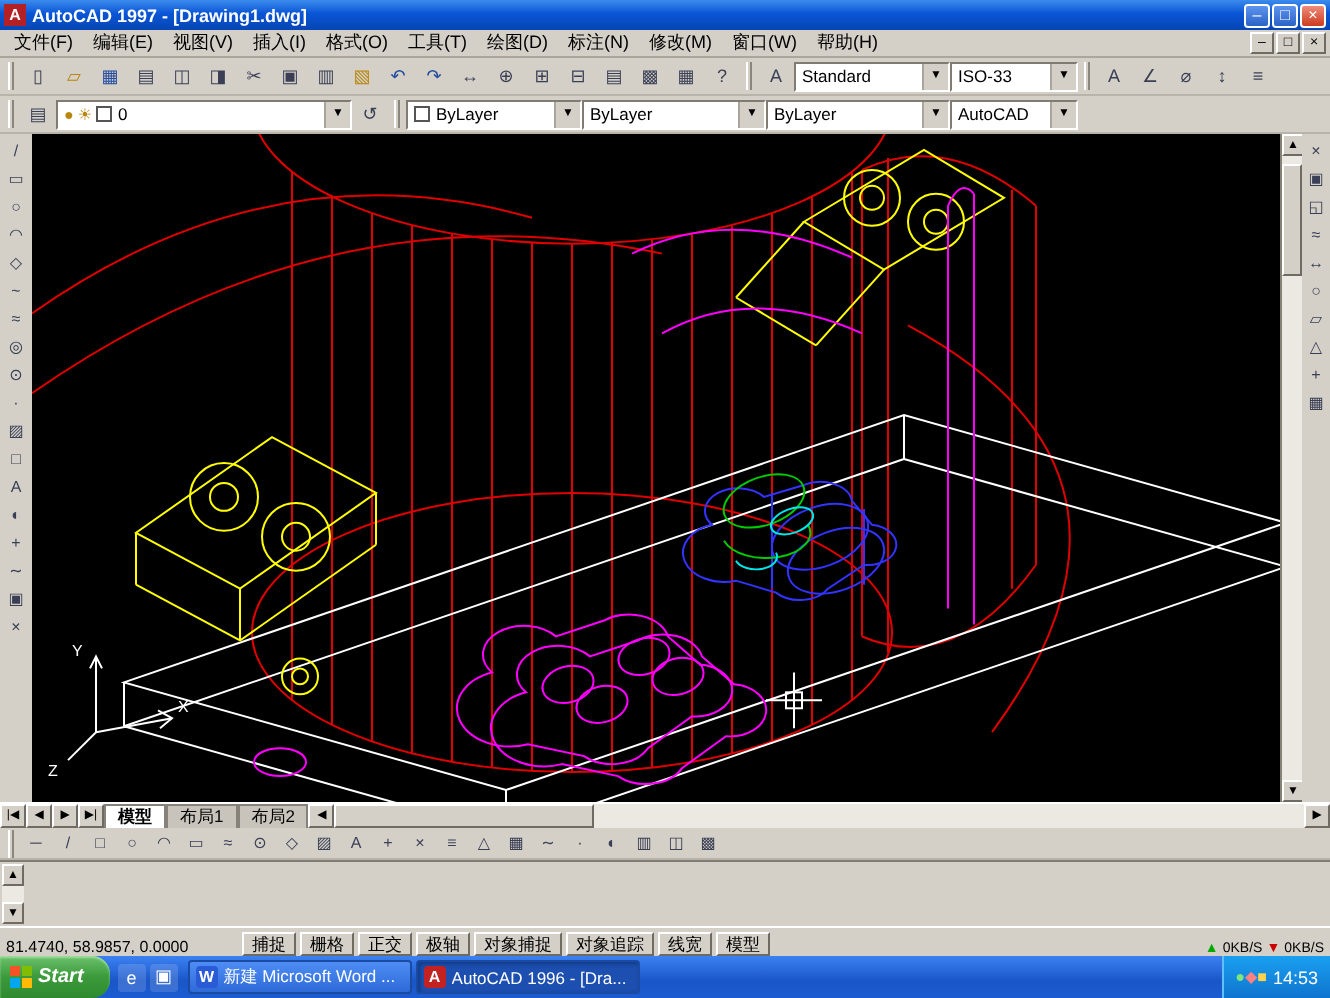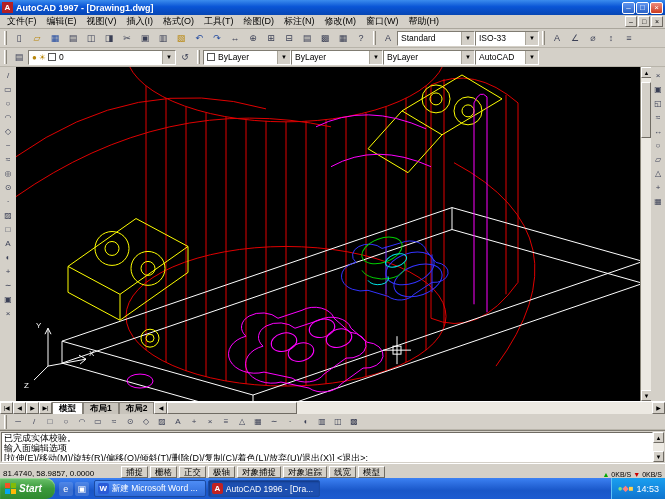--- a/index.html
+++ b/index.html
@@ -55,21 +55,21 @@
   .vtrack{flex:1;background:#ece9e2;position:relative;}
   .vthumb{position:absolute;top:4px;left:0;width:100%;height:56px;background:#d4d0c8;border:1px solid;
     border-color:#fff #6f6b63 #6f6b63 #fff;}
 
   
   .tabsrow{height:13px;flex:none;display:flex;align-items:stretch;background:#d4d0c8;border-top:1px solid #fff;}
   .tabnav{display:flex;}
   .navbtn{width:13px;font-size:6px;line-height:6px;background:#d4d0c8;border:1px solid;
     border-color:#fff #6f6b63 #6f6b63 #fff;padding:0;flex:none;}
   .tabs{display:flex;align-items:stretch;}
-  .tab{font-size:8.5px;padding:0 6px;background:#c8c4bc;border:1px solid #86827a;border-bottom:none;white-space:nowrap;font-weight:bold;}
+  .tab{font-size:8.5px;padding:0 6px;background:#c8c4bc;border:1px solid #86827a;border-bottom:none;white-space:nowrap;}
   .tab.active{background:#fff;font-weight:bold;}
   .hscroll{flex:1;display:flex;min-width:0;}
   .htrack{flex:1;position:relative;background:#ece9e2;}
   .hthumb{position:absolute;left:0;top:0;height:100%;width:130px;background:#d4d0c8;border:1px solid;
     border-color:#fff #6f6b63 #6f6b63 #fff;}
 
   
   .bottombar{height:16px;}
   .bottombar .tb-btn{width:16px;height:14px;font-size:8px;}
 
@@ -443,26 +443,20 @@
         <button class="tb-btn">∼</button>
         <button class="tb-btn">·</button>
         <button class="tb-btn">◐</button>
         <button class="tb-btn">▥</button>
         <button class="tb-btn">◫</button>
         <button class="tb-btn">▩</button>
       </span>
   </div>
 
   <div class="cmdarea">
-    <div class="cmdtext">
-
-    <div class="cmd-line">已完成实体校验。</div>
-        <div class="cmd-line">输入面编辑选项</div>
-        <div class="cmd-line">[拉伸(E)/移动(M)/旋转(R)/偏移(O)/倾斜(T)/删除(D)/复制(C)/着色(L)/放弃(U)/退出(X)] &lt;退出&gt;:</div>
-      </div>
     <div class="cmdscroll">
       <button class="scrollbtn">▲</button>
       <span class="vtrack"></span>
       <button class="scrollbtn">▼</button>
     </div>
   </div>
 
   <div class="statusbar">
     <span class="coords">81.4740, 58.9857, 0.0000</span>
     <span class="statusbtns">

